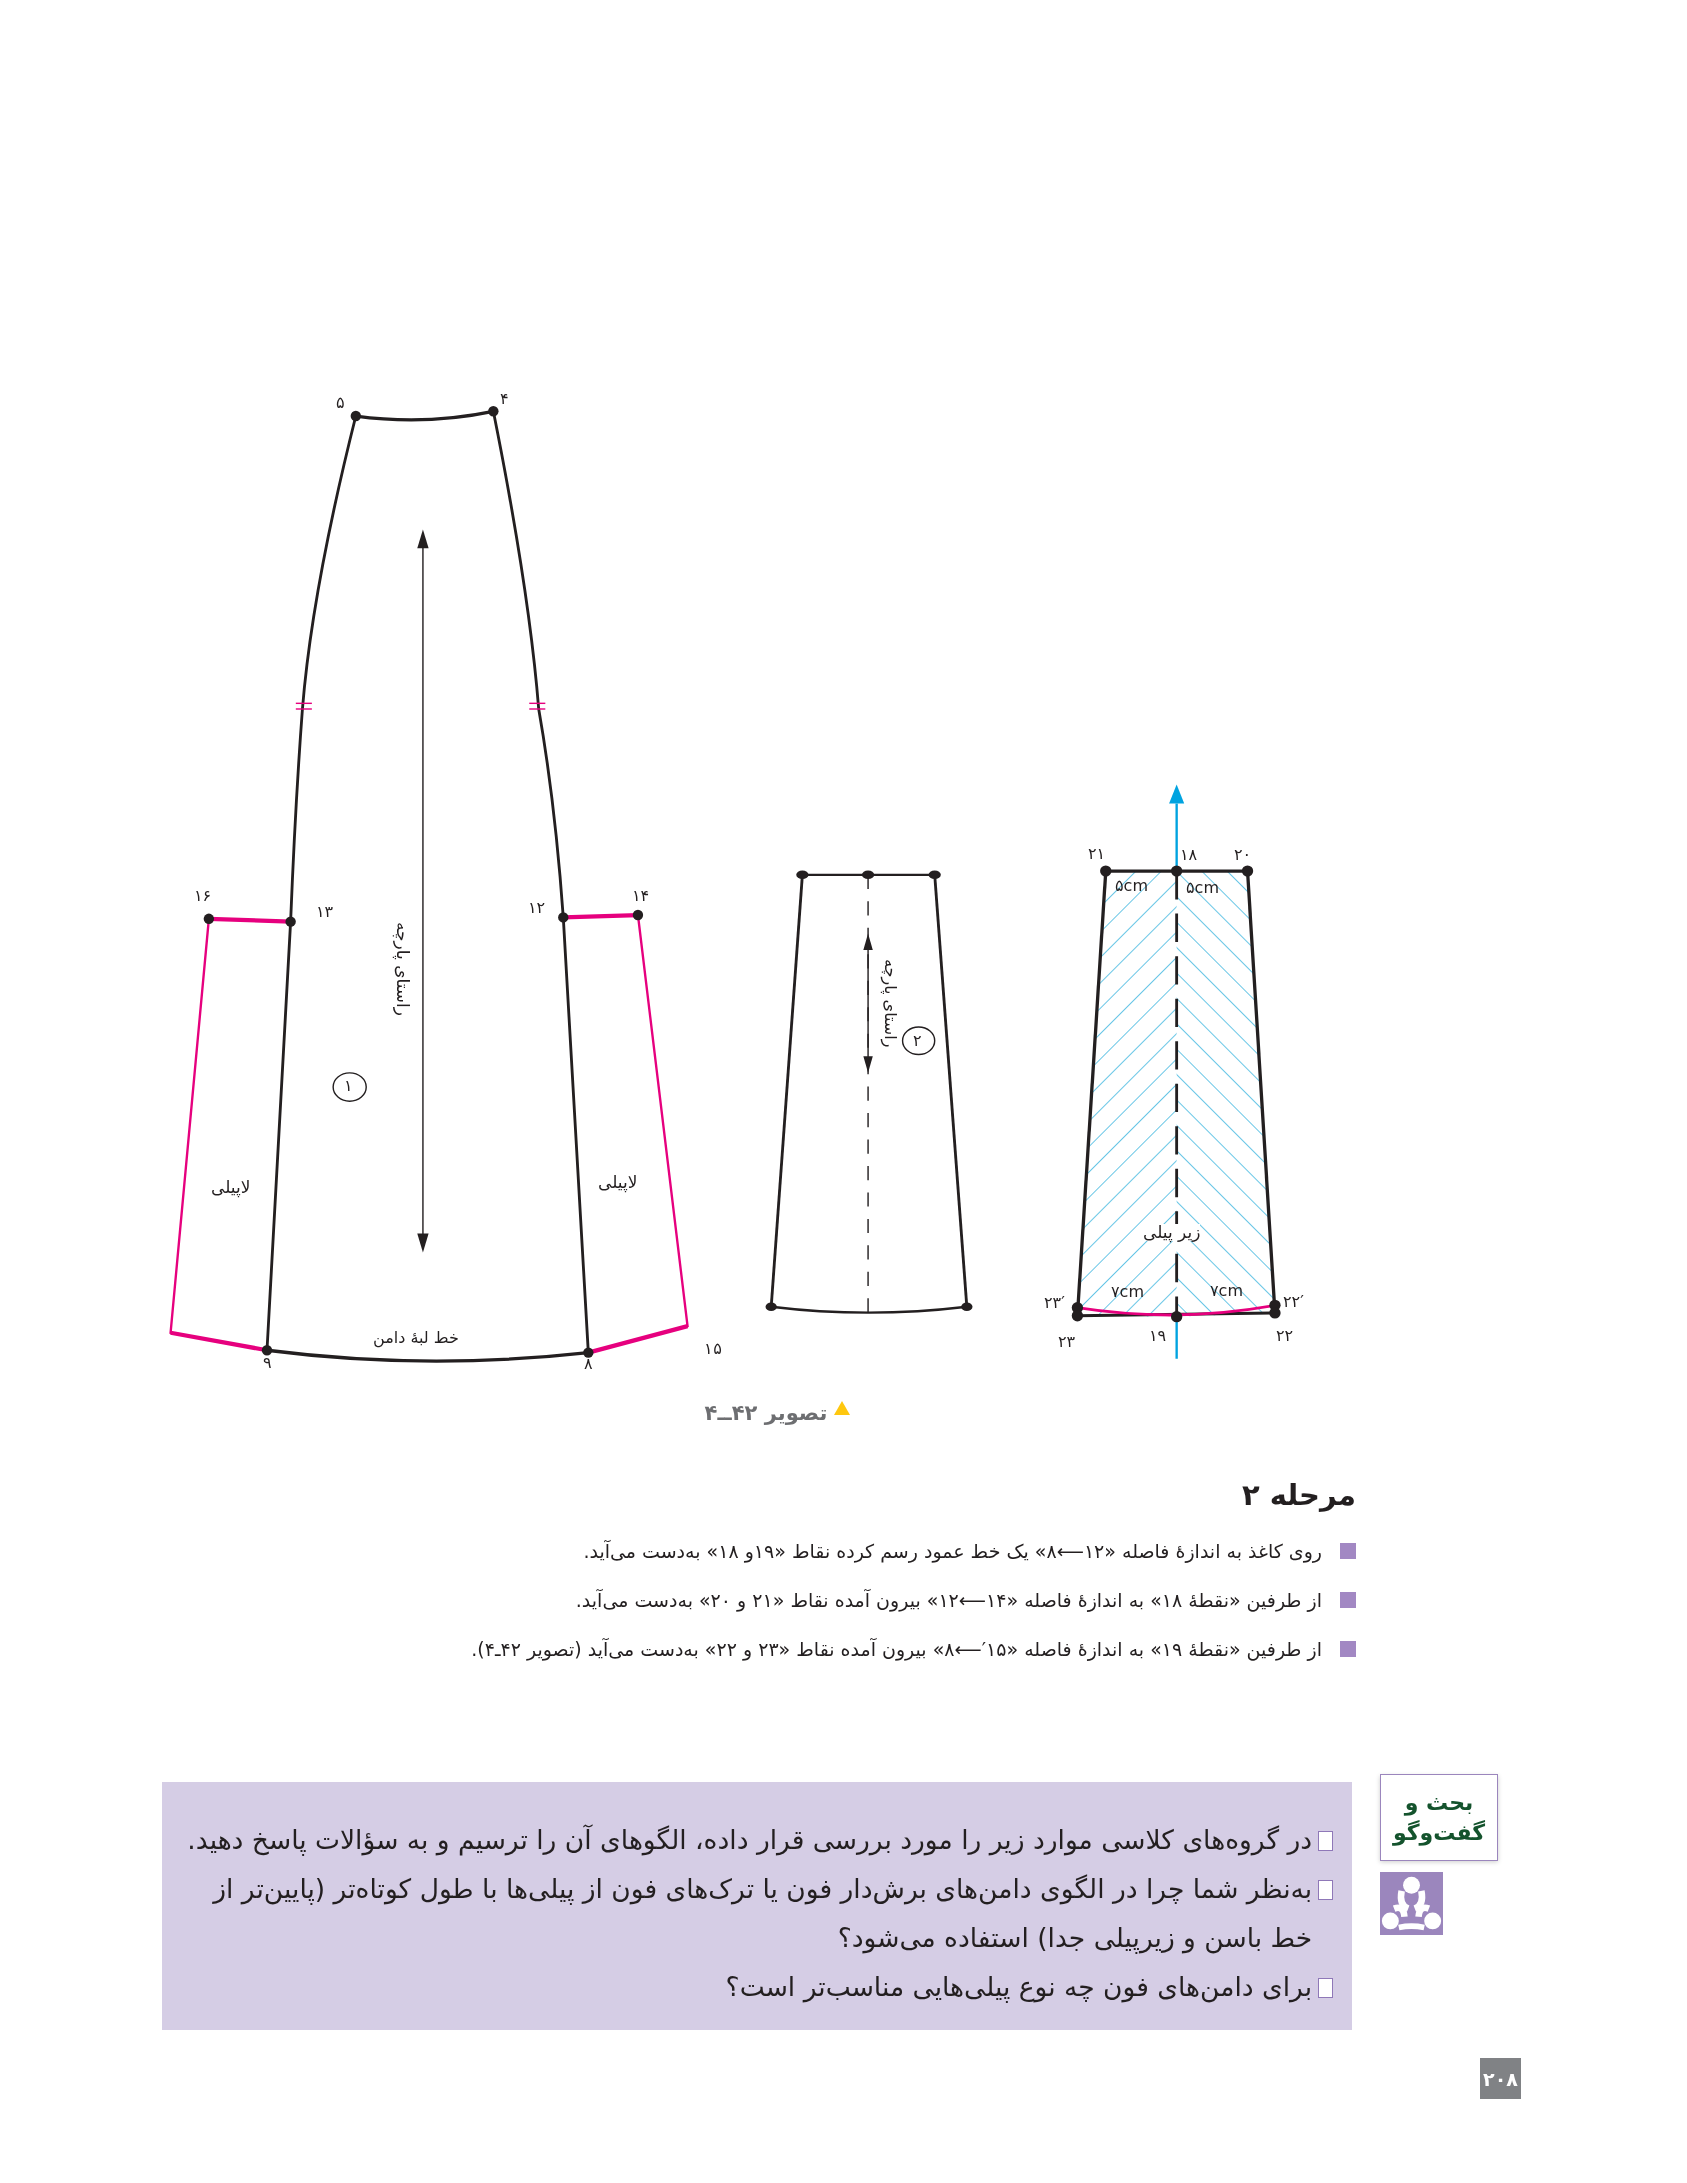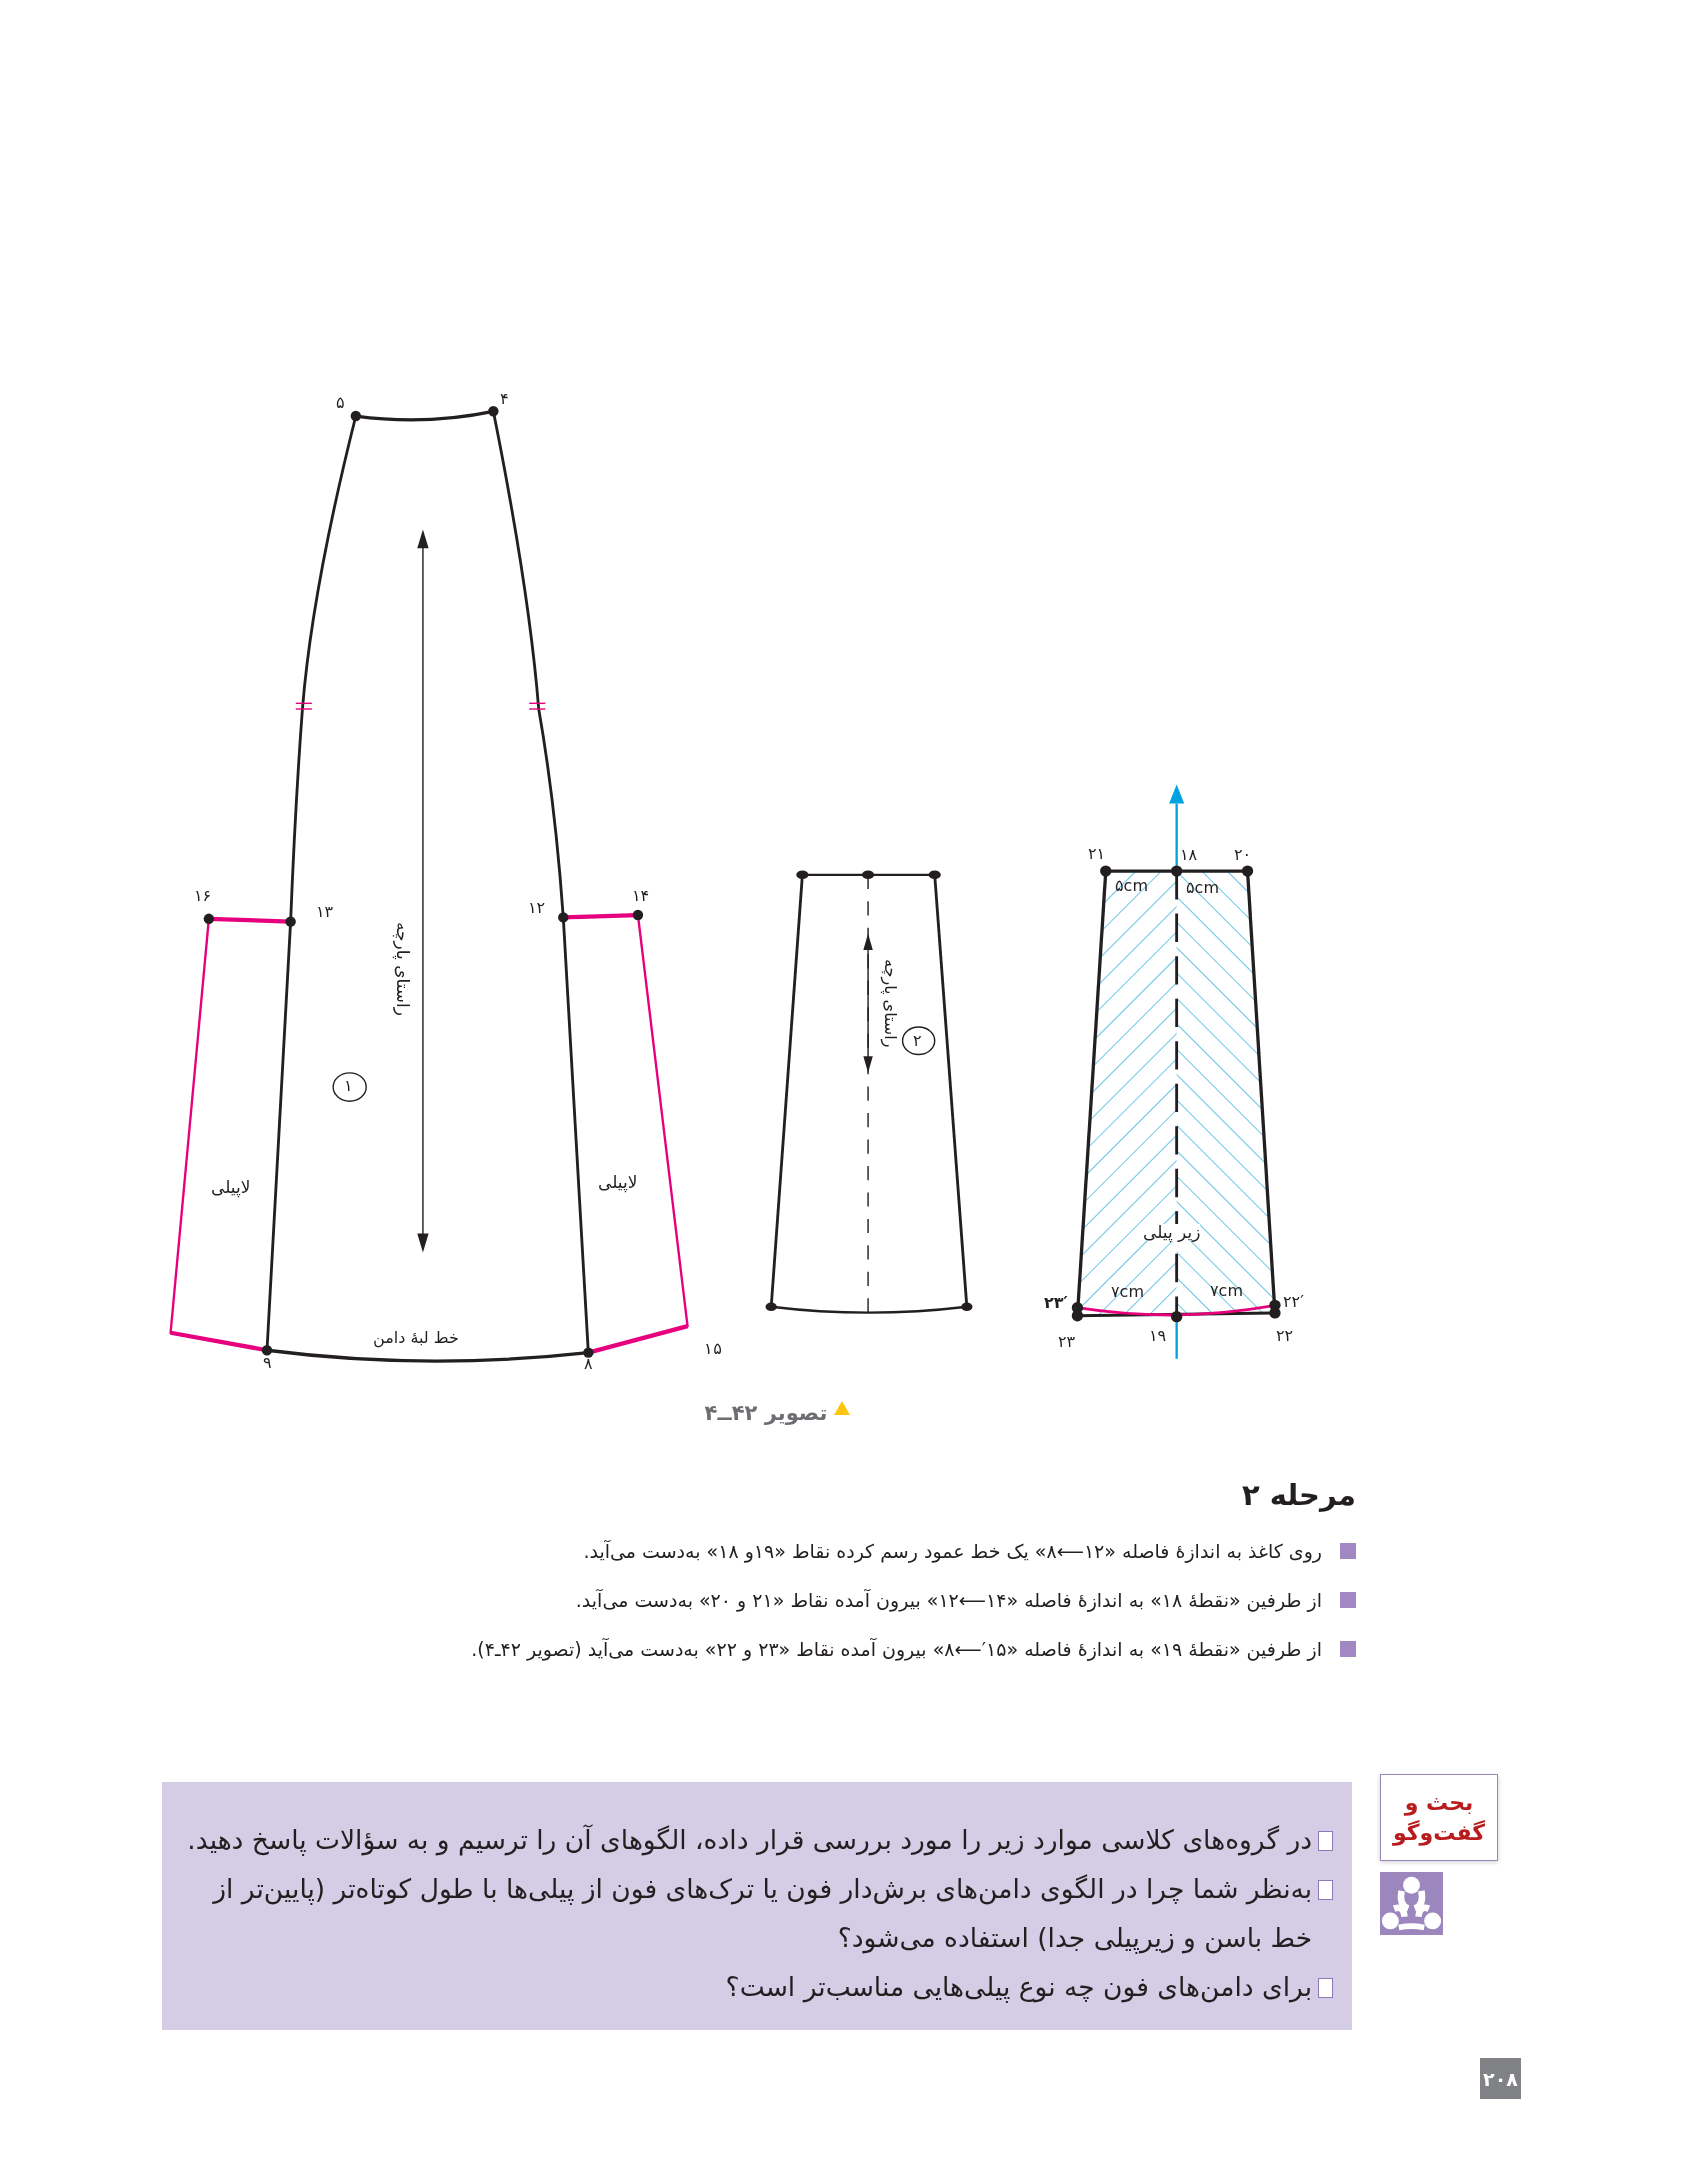--- a/index.html
+++ b/index.html
@@ -8,21 +8,21 @@
   .caption{position:absolute;left:652px;top:1401px;width:198px;height:38px;direction:rtl;text-align:right;font-size:21px;font-weight:bold;color:#6d6e71;display:flex;align-items:flex-start;gap:6.6px;}
   .caption .tri{width:0;height:0;border-left:8px solid transparent;border-right:8px solid transparent;border-bottom:14px solid #fec70f;}
   .section{position:absolute;left:156px;top:1474px;width:1200px;direction:rtl;text-align:right;}
   .section h2{margin:0 0 9.5px 0;font-size:29px;font-weight:bold;line-height:43px;color:#231f20;}
   .bullet{display:flex;align-items:center;gap:18px;font-size:19px;line-height:49px;white-space:nowrap;}
   .bullet .sq{width:16px;height:16px;background:#a288c3;flex:0 0 auto;}
   .discuss{position:absolute;left:162px;top:1782px;width:1190px;height:248px;background:#d5cde5;direction:rtl;box-sizing:border-box;padding:33px 19px 0 14px;}
   .q{display:flex;align-items:flex-start;gap:5.7px;font-size:26.5px;line-height:49px;}
   .q .box{width:13.2px;height:18px;border:1.9px solid #8f78b8;background:#fff;flex:0 0 auto;margin-top:16px;}
   .q .cont{padding-right:0;}
-  .badge{position:absolute;left:1380px;top:1774px;width:116px;height:85px;border:1.9px solid #9b86bd;background:#fff;box-shadow:0 1.9px 4.7px rgba(0,0,0,0.2);direction:rtl;display:flex;flex-direction:column;align-items:center;justify-content:center;font-size:22px;font-weight:bold;color:#b91c1c;line-height:30px;}
+  .badge{position:absolute;left:1380px;top:1774px;width:116px;height:85px;border:1.9px solid #9b86bd;background:#fff;box-shadow:0 1.9px 4.7px rgba(0,0,0,0.2);direction:rtl;display:flex;flex-direction:column;align-items:center;justify-content:center;font-size:22px;font-weight:bold;color:#14532d;line-height:30px;}
   .badge-icon{position:absolute;left:1380px;top:1872px;width:63px;height:63px;background:#9b86bd;}
   .pagenum{position:absolute;left:1460px;top:2058px;width:41px;height:41px;background:#808285;color:#fff;font-size:19px;font-weight:bold;display:flex;align-items:center;justify-content:center;margin-left:20px;}
 </style>
 </head>
 <body>
 
 <svg id="figure" width="1687" height="1418" viewBox="0 0 3570 3000" xmlns="http://www.w3.org/2000/svg">
   <defs>
     <pattern id="hatchL" patternUnits="userSpaceOnUse" width="40" height="40" patternTransform="rotate(45)">
       <line x1="0" y1="0" x2="0" y2="40" stroke="#29aedc" stroke-width="3"></line>
@@ -198,21 +198,21 @@
   <span style="position:absolute;left:898px;top:959px;direction:rtl;font-size:16px;transform:rotate(90deg);transform-origin:left top;white-space:nowrap;">راستای پارچه</span>
   <span style="position:absolute;left:913px;top:1033px;">۲</span>
   <span style="position:absolute;left:1088px;top:846px;">۲۱</span>
   <span style="position:absolute;left:1180px;top:847px;">۱۸</span>
   <span style="position:absolute;left:1234px;top:847px;">۲۰</span>
   <span style="position:absolute;left:1115px;top:878px;">۵cm</span>
   <span style="position:absolute;left:1186px;top:880px;">۵cm</span>
   <span style="position:absolute;left:1143px;top:1224px;direction:rtl;font-size:17px;background:#fff;">زیر پیلی</span>
   <span style="position:absolute;left:1111px;top:1284px;">۷cm</span>
   <span style="position:absolute;left:1210px;top:1283px;">۷cm</span>
-  <span style="position:absolute;left:1044px;top:1295px;font-weight:bold;">۲۳′</span>
+  <span style="position:absolute;left:1044px;top:1295px;">۲۳′</span>
   <span style="position:absolute;left:1283px;top:1294px;">۲۲′</span>
   <span style="position:absolute;left:1058px;top:1334px;">۲۳</span>
   <span style="position:absolute;left:1149px;top:1328px;">۱۹</span>
   <span style="position:absolute;left:1276px;top:1328px;">۲۲</span>
 </div>
 
 <div class="caption">
   <span class="tri"></span>
   <span>تصویر ۴۲ــ۴</span>
 </div>

